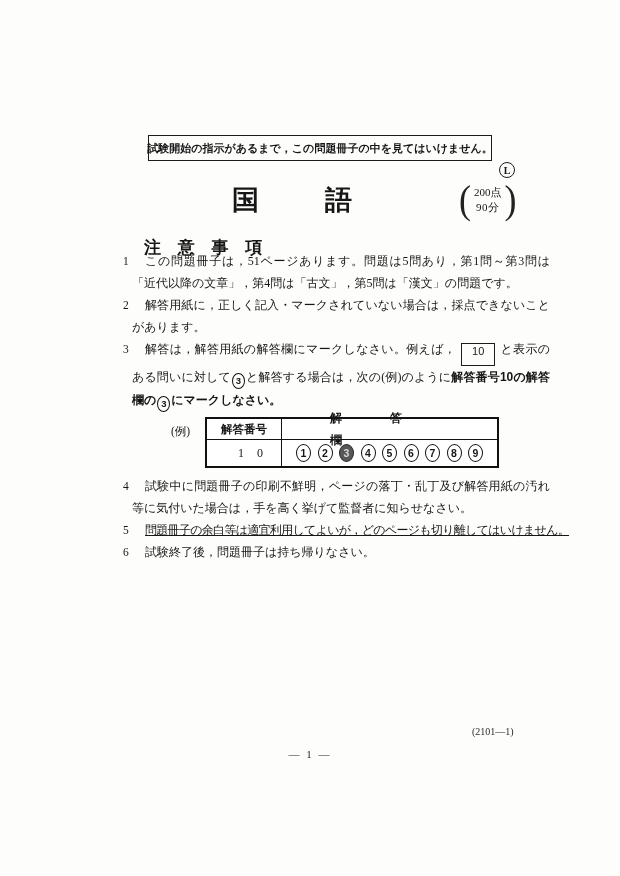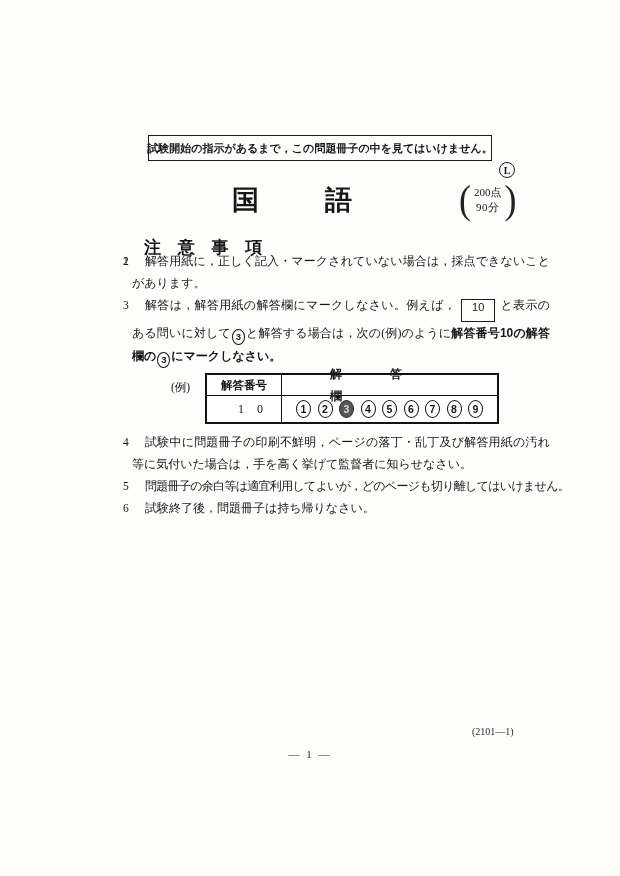--- a/index.html
+++ b/index.html
@@ -59,21 +59,21 @@
   .notices {
     position: absolute; left: 122px; top: 250px; width: 428px;
     font-size: 12px; line-height: 22px; text-align: justify;
   }
   .notice { position: relative; padding-left: 10px; }
   .notice .num {
     position: absolute; left: 1px; top: 0; font-size: 11.5px;
   }
   .notice p.first { text-indent: 13px; }
   .notice p.indent { text-indent: 13px; }
-  .notice.tight p { letter-spacing: -0.7px; white-space: nowrap; text-align: left; }
+  .notice.tight p { letter-spacing: -0.7px; white-space: nowrap; text-align: left; text-decoration: underline; }
 
   .bd { font-family: "Liberation Sans", sans-serif; font-weight: bold; }
 
   .box10 {
     display: inline-block; min-width: 34px; border: 1.2px solid #1c1c1c;
     text-align: center; font-size: 11px; line-height: 15px; height: 23px;
     margin: 0 5px; vertical-align: -2px; text-indent: 0;
     font-family: "Liberation Sans", sans-serif;
   }
   .circ {
@@ -146,20 +146,21 @@
     </span>
     <span class="paren">)</span>
   </div>
 
   <div class="notices-heading">注 意 事 項</div>
 
   <div class="notices">
 
     <div class="notice">
       <span class="num">1</span>
+      <p class="first">この問題冊子は，51ページあります。問題は5問あり，第1問～第3問は「近代以降の文章」，第4問は「古文」，第5問は「漢文」の問題です。</p>
     </div>
 
     <div class="notice">
       <span class="num">2</span>
       <p class="first">解答用紙に，正しく記入・マークされていない場合は，採点できないことがあります。</p>
     </div>
 
     <div class="notice">
       <span class="num">3</span>
       <p class="first"><span>解答は，解答用紙の解答欄にマークしなさい。例えば，</span><span class="box10">10</span><span>と表示のある問いに対して</span><span class="circ">3</span><span>と解答する場合は，次の(例)のように</span><span class="bd">解答番号10の解答欄の</span><span class="circ">3</span><span class="bd">にマークしなさい。</span></p>

